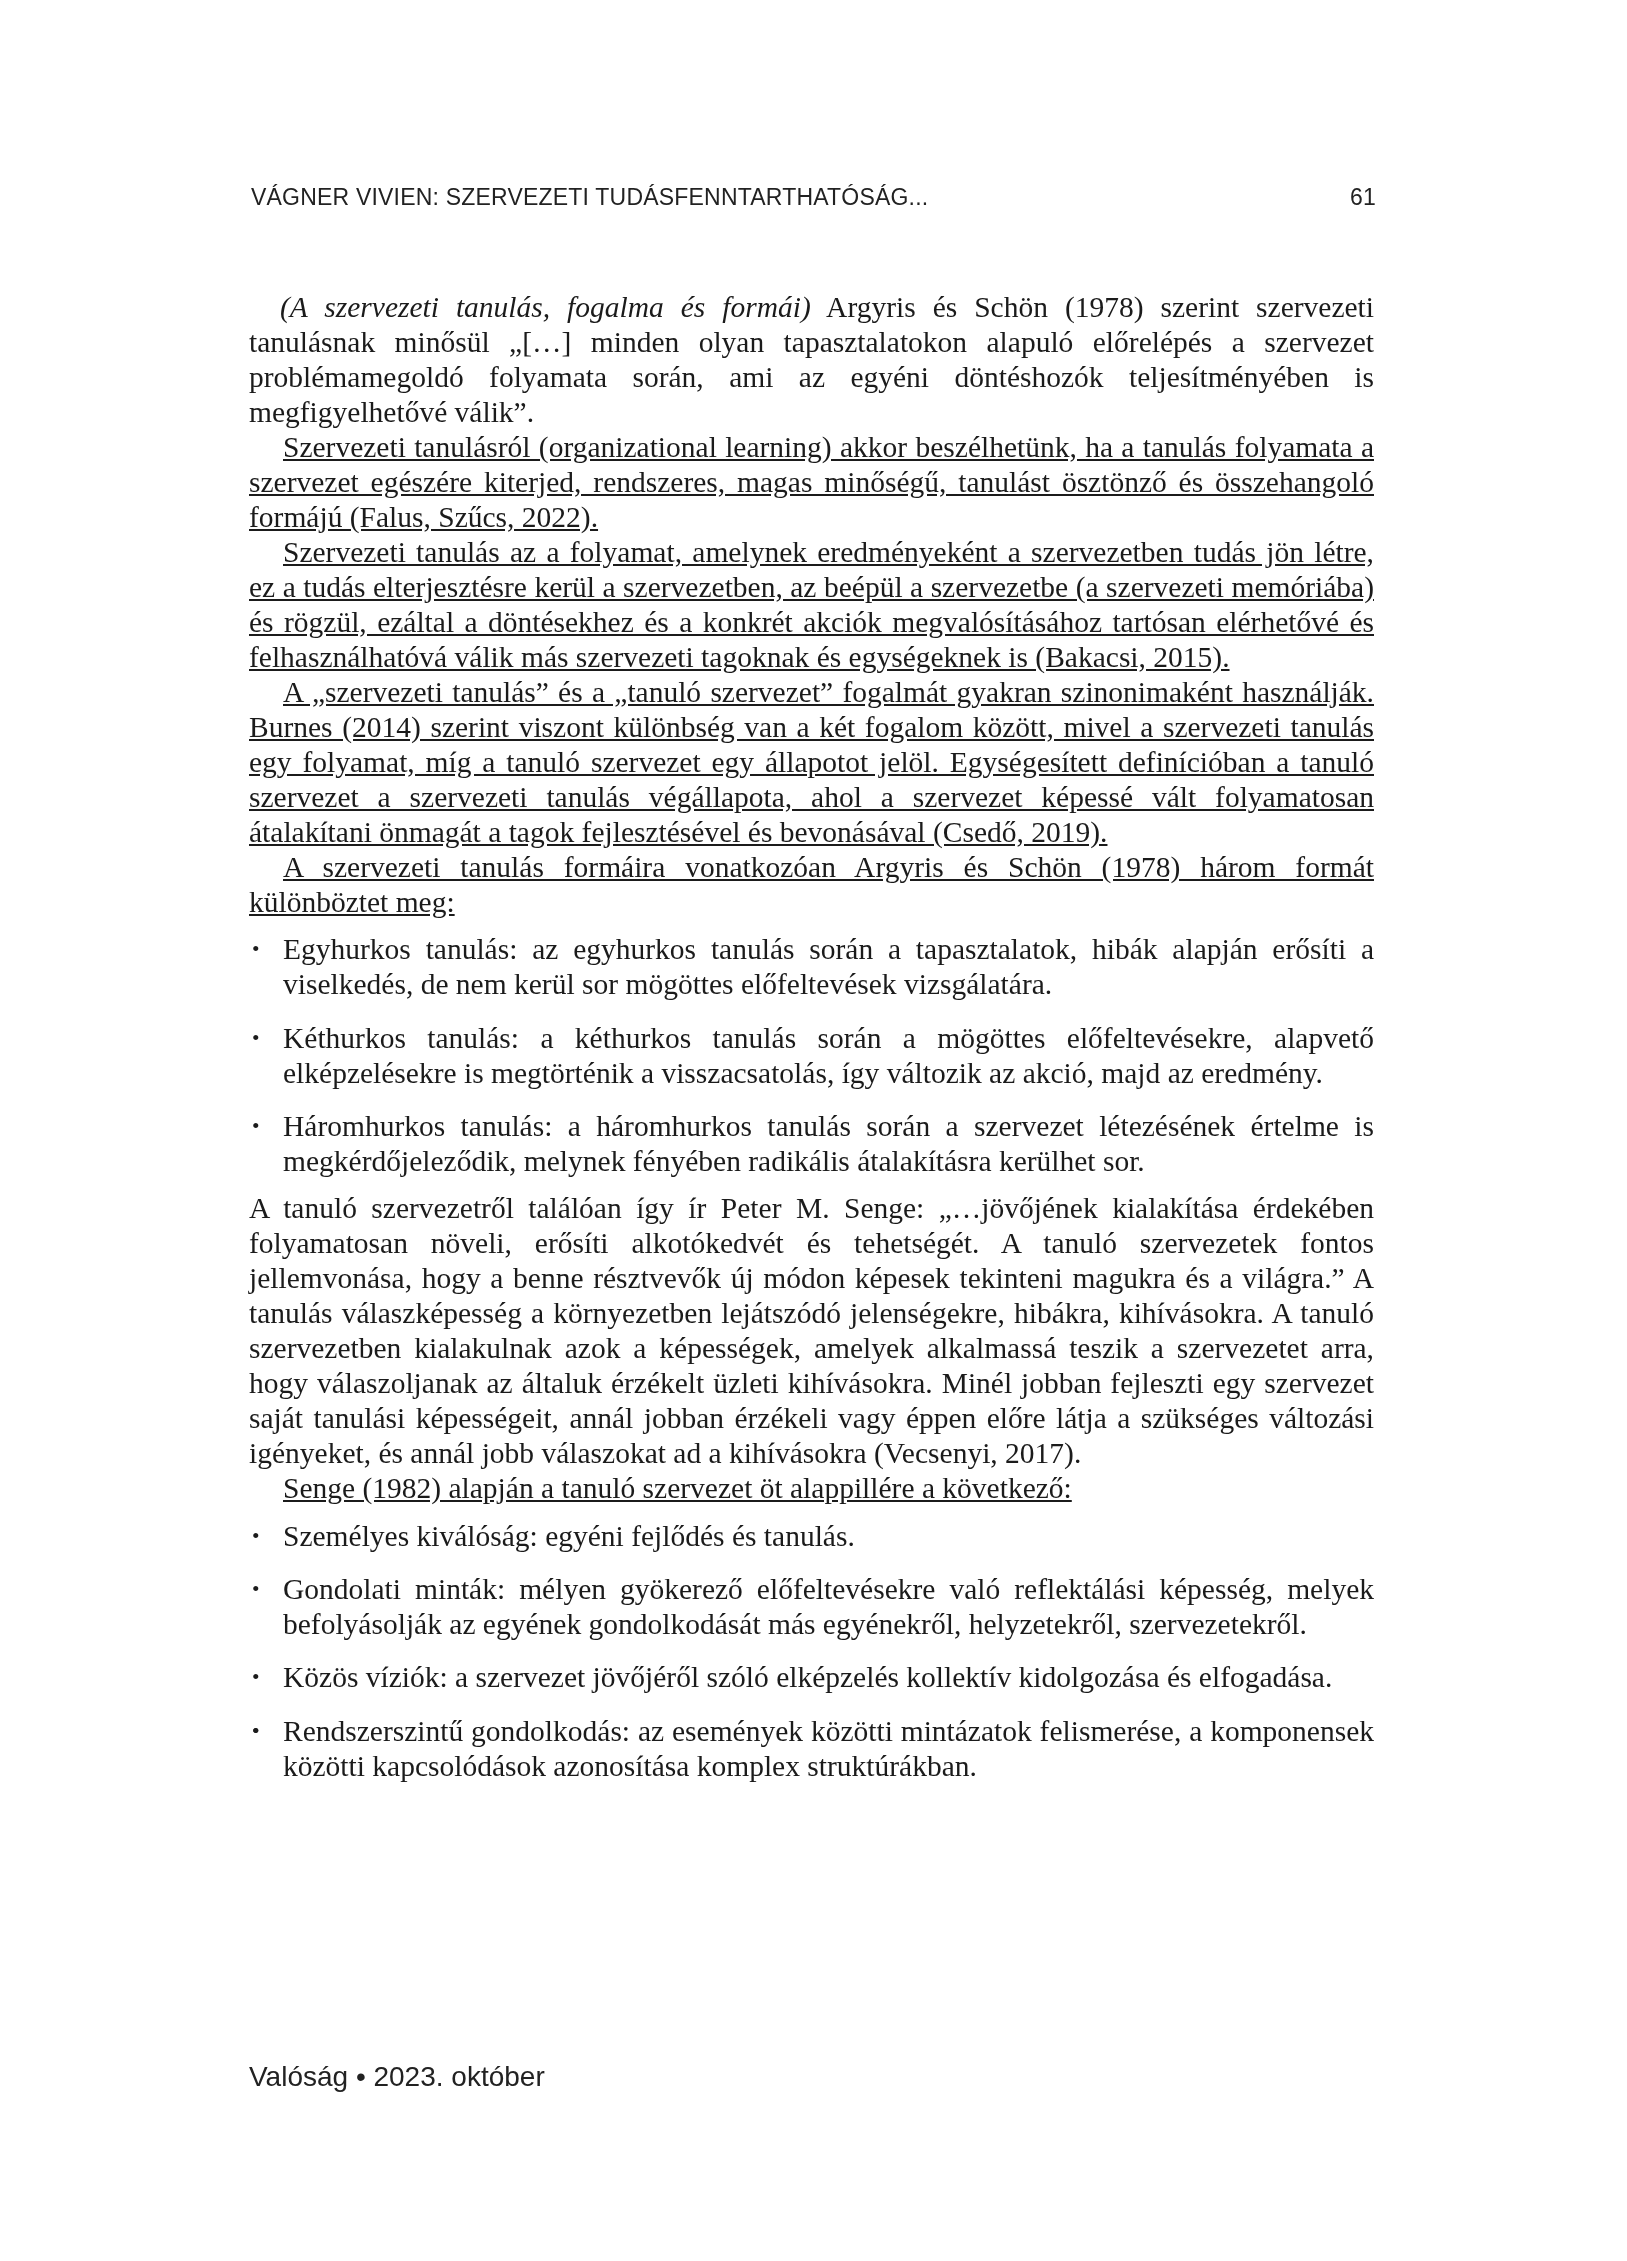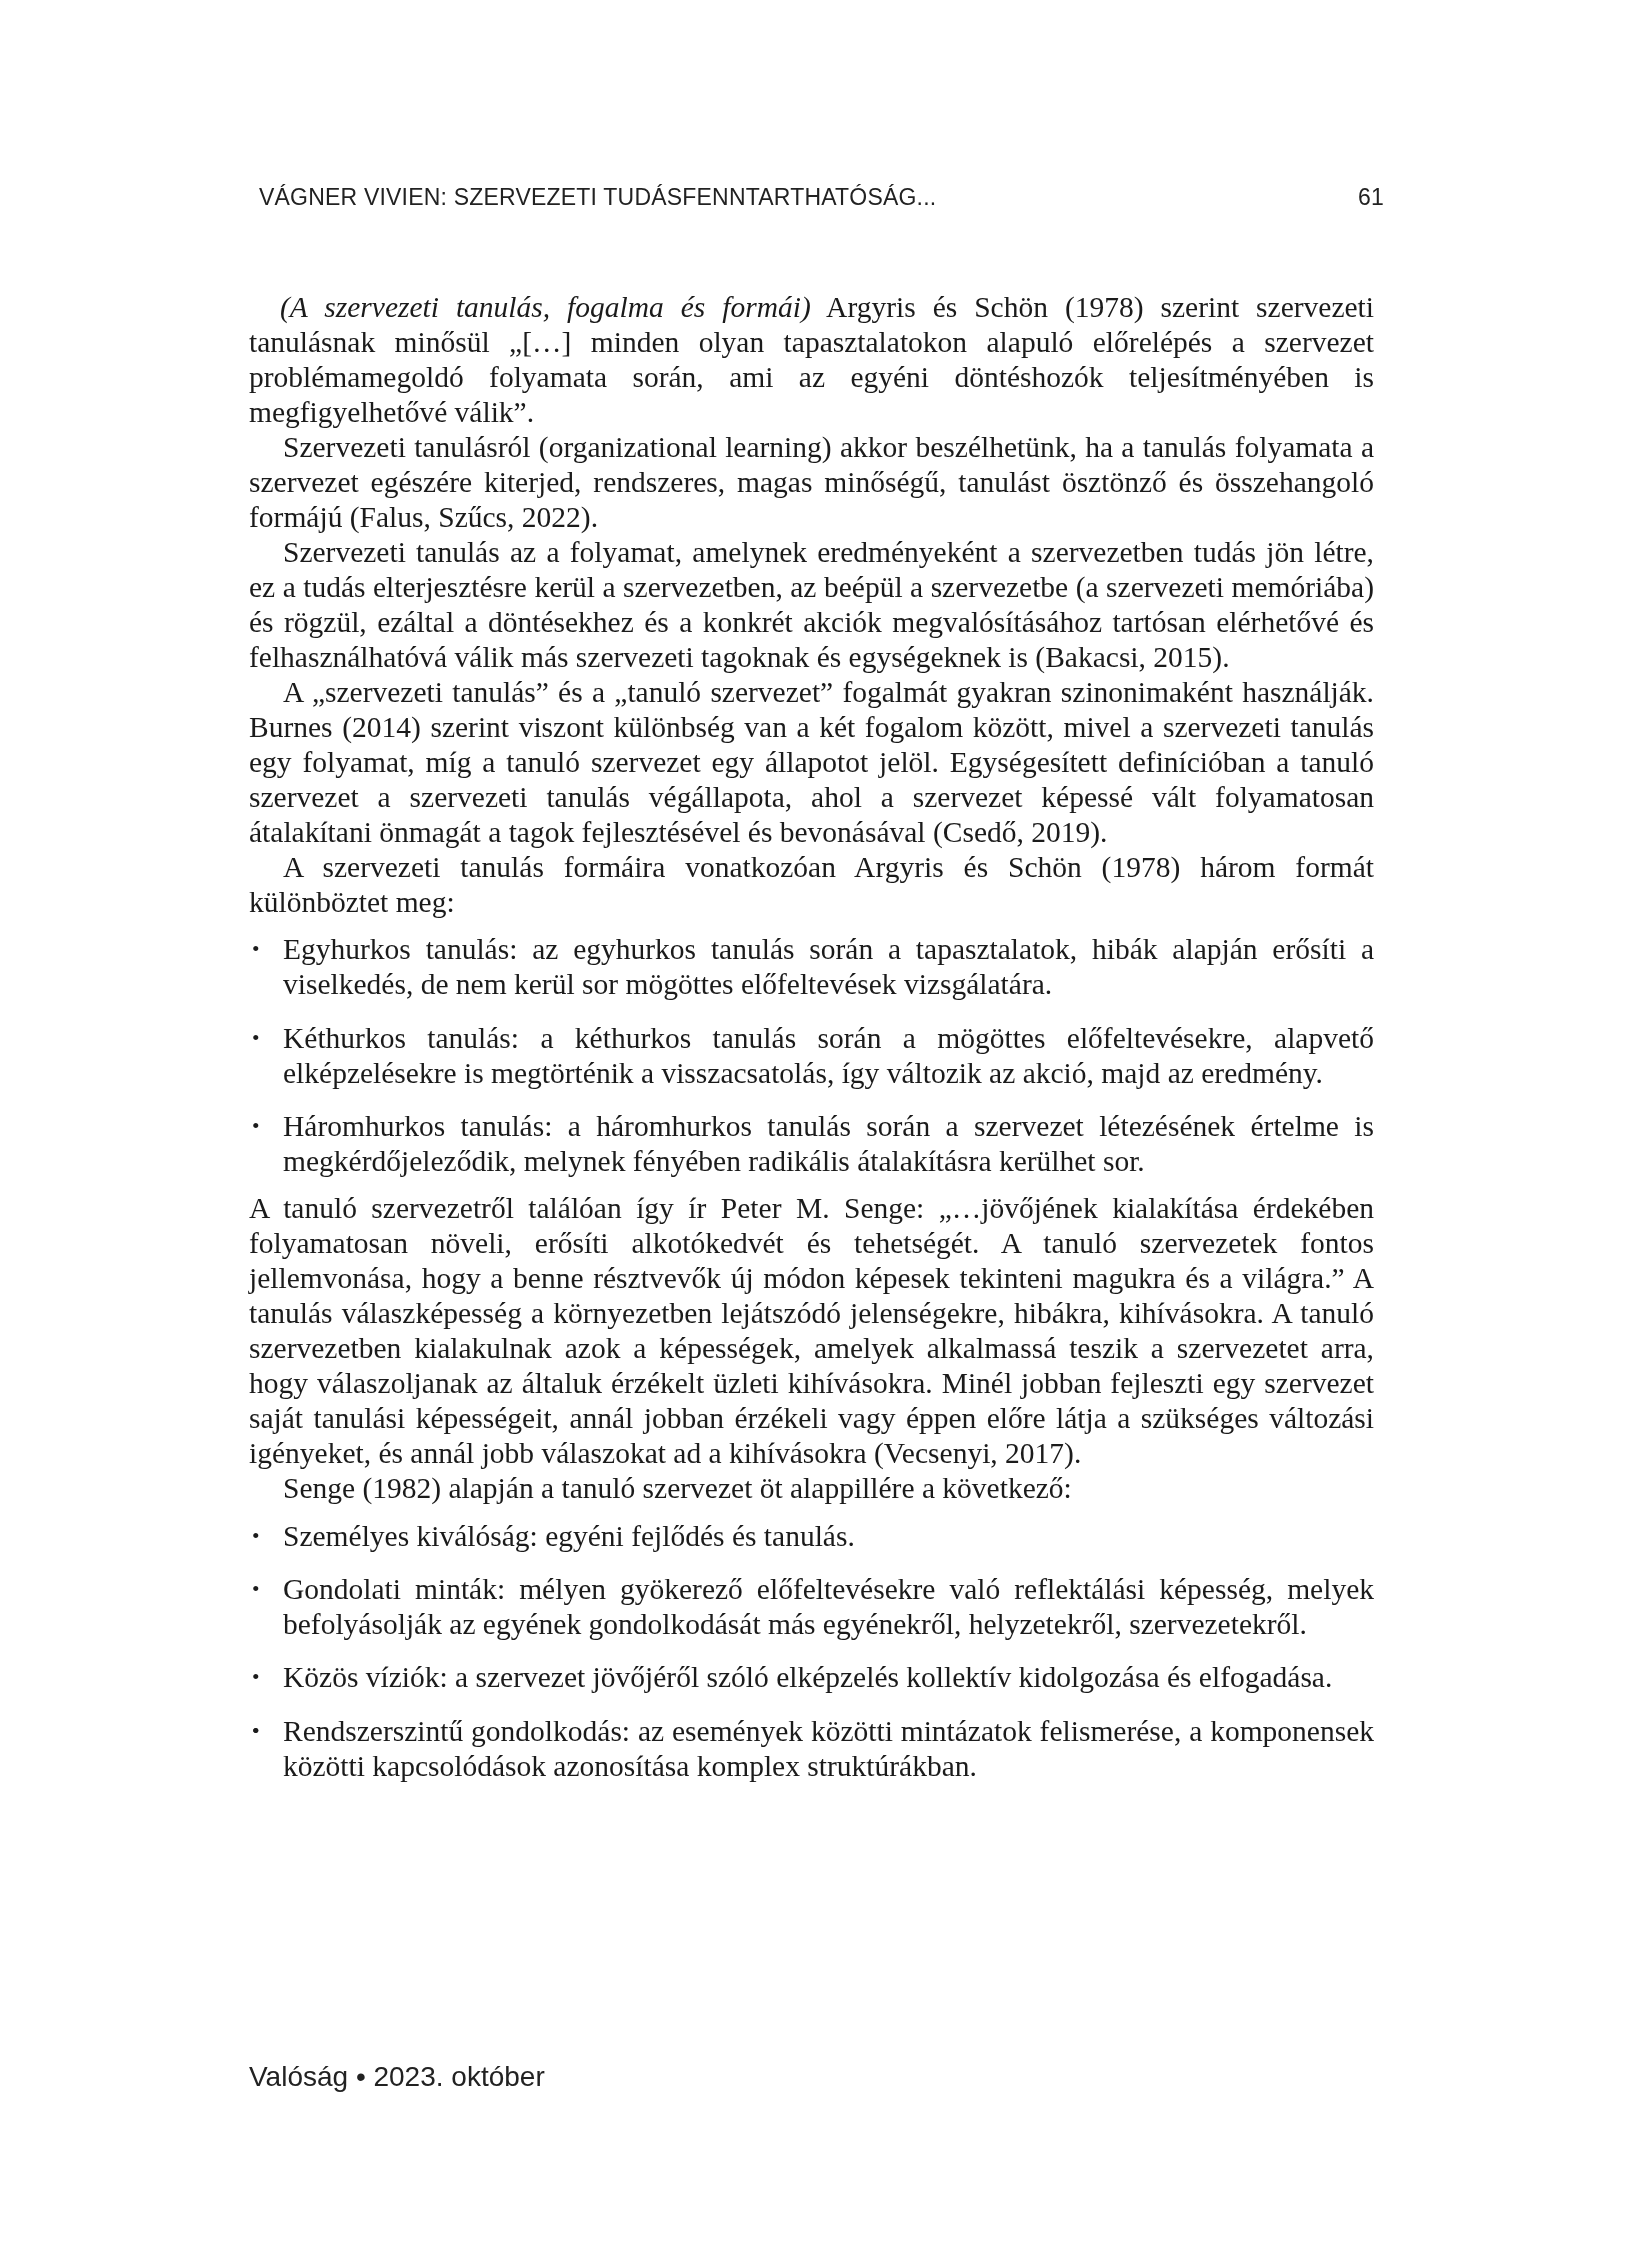--- a/index.html
+++ b/index.html
@@ -1,28 +1,28 @@
 <!DOCTYPE html>
 <html style="font-size:12.3px"><head>
 <meta charset="utf-8">
 <style>
   html, body { margin: 0; padding: 0; background: #ffffff; }
   body { width: 1628px; height: 2261px; position: relative; overflow: hidden; color: #1a1a1a; }
   .page-header {
-    position: absolute; left: 259px; top: 184px; width: 1125px;
+    position: absolute; left: 251px; top: 184px; width: 1125px;
     font-family: "Liberation Sans", sans-serif; font-size: 23px; letter-spacing: 0.2px;
     display: flex; justify-content: space-between; align-items: baseline; color: #222;
   }
   .content {
     position: absolute; left: 249px; top: 290px; width: 1125px;
     font-family: "Liberation Serif", serif; font-size: 29.5px; line-height: 35px;
     text-align: justify; color: #1b1b1b;
   }
   .content p { margin: 0; }
-  .content p.indent { text-indent: 34px; }
+  .content p.indent { text-indent: 34px; text-decoration: underline; }
   .content em { font-style: italic; margin-left: 31px; }
   ul.bullets { list-style: none; margin: 12.3px 0 12.3px 0; padding: 0; }
   ul.bullets li { position: relative; padding-left: 34px; margin-bottom: 18.4px; }
   ul.bullets li:last-child { margin-bottom: 0; }
   ul.bullets li .bullet {
     position: absolute; left: 3.1px; top: 0; font-size: 21.5px;
   }
   .page-footer {
     position: absolute; left: 249px; top: 2061px;
     font-family: "Liberation Sans", sans-serif; font-size: 28px; color: #222;

